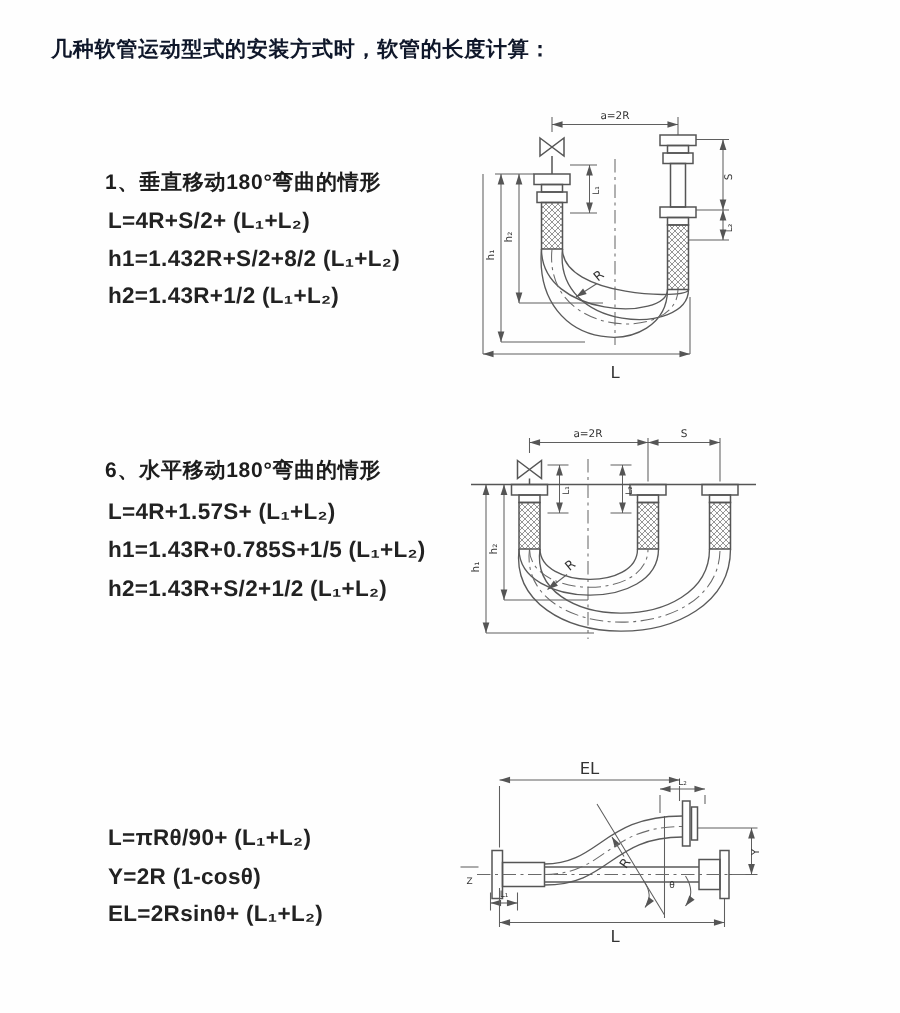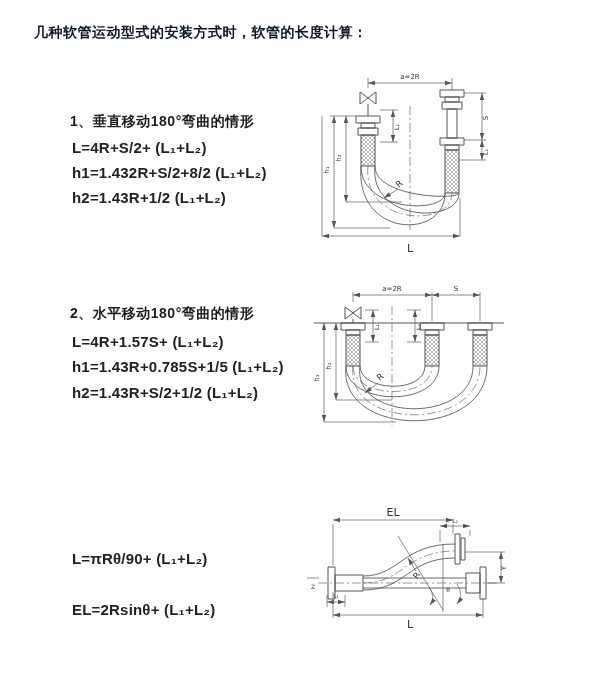--- a/index.html
+++ b/index.html
@@ -28,26 +28,27 @@
 
 <div class="page">
 
   <div class="title">几种软管运动型式的安装方式时，软管的长度计算：</div>
 
   <div class="sec-head" style="top:113px">1、垂直移动180°弯曲的情形</div>
   <div class="formula" style="top:139px">L=4R+S/2+ (L₁+L₂)</div>
   <div class="formula" style="top:164px">h1=1.432R+S/2+8/2 (L₁+L₂)</div>
   <div class="formula" style="top:189px">h2=1.43R+1/2 (L₁+L₂)</div>
 
-  <div class="sec-head" style="top:305px">2、水平移动180°弯曲的情形</div>
+  <div class="sec-head" style="top:305px">6、水平移动180°弯曲的情形</div>
   <div class="formula" style="top:333px">L=4R+1.57S+ (L₁+L₂)</div>
   <div class="formula" style="top:358px">h1=1.43R+0.785S+1/5 (L₁+L₂)</div>
   <div class="formula" style="top:384px">h2=1.43R+S/2+1/2 (L₁+L₂)</div>
 
   <div class="formula" style="top:550px">L=πRθ/90+ (L₁+L₂)</div>
+  <div class="formula" style="top:576px">Y=2R (1-cosθ)</div>
   <div class="formula" style="top:601px">EL=2Rsinθ+ (L₁+L₂)</div>
 
   <svg class="diag" style="left:306px;top:62px" width="292" height="198" viewBox="0 0 292 198">
     <defs>
       <pattern id="d1h" width="4" height="4" patternUnits="userSpaceOnUse">
         <path d="M0,0 L4,4 M4,0 L0,4" stroke="#8a8a8a" stroke-width="0.6" fill="none"></path>
       </pattern>
       <marker id="d1a" viewBox="0 0 10 10" refX="9.3" refY="5" markerWidth="8" markerHeight="8" orient="auto-start-reverse" markerUnits="userSpaceOnUse">
         <path d="M0.5,2.2 L9.3,5 L0.5,7.8 Z" fill="#555"></path>
       </marker>

